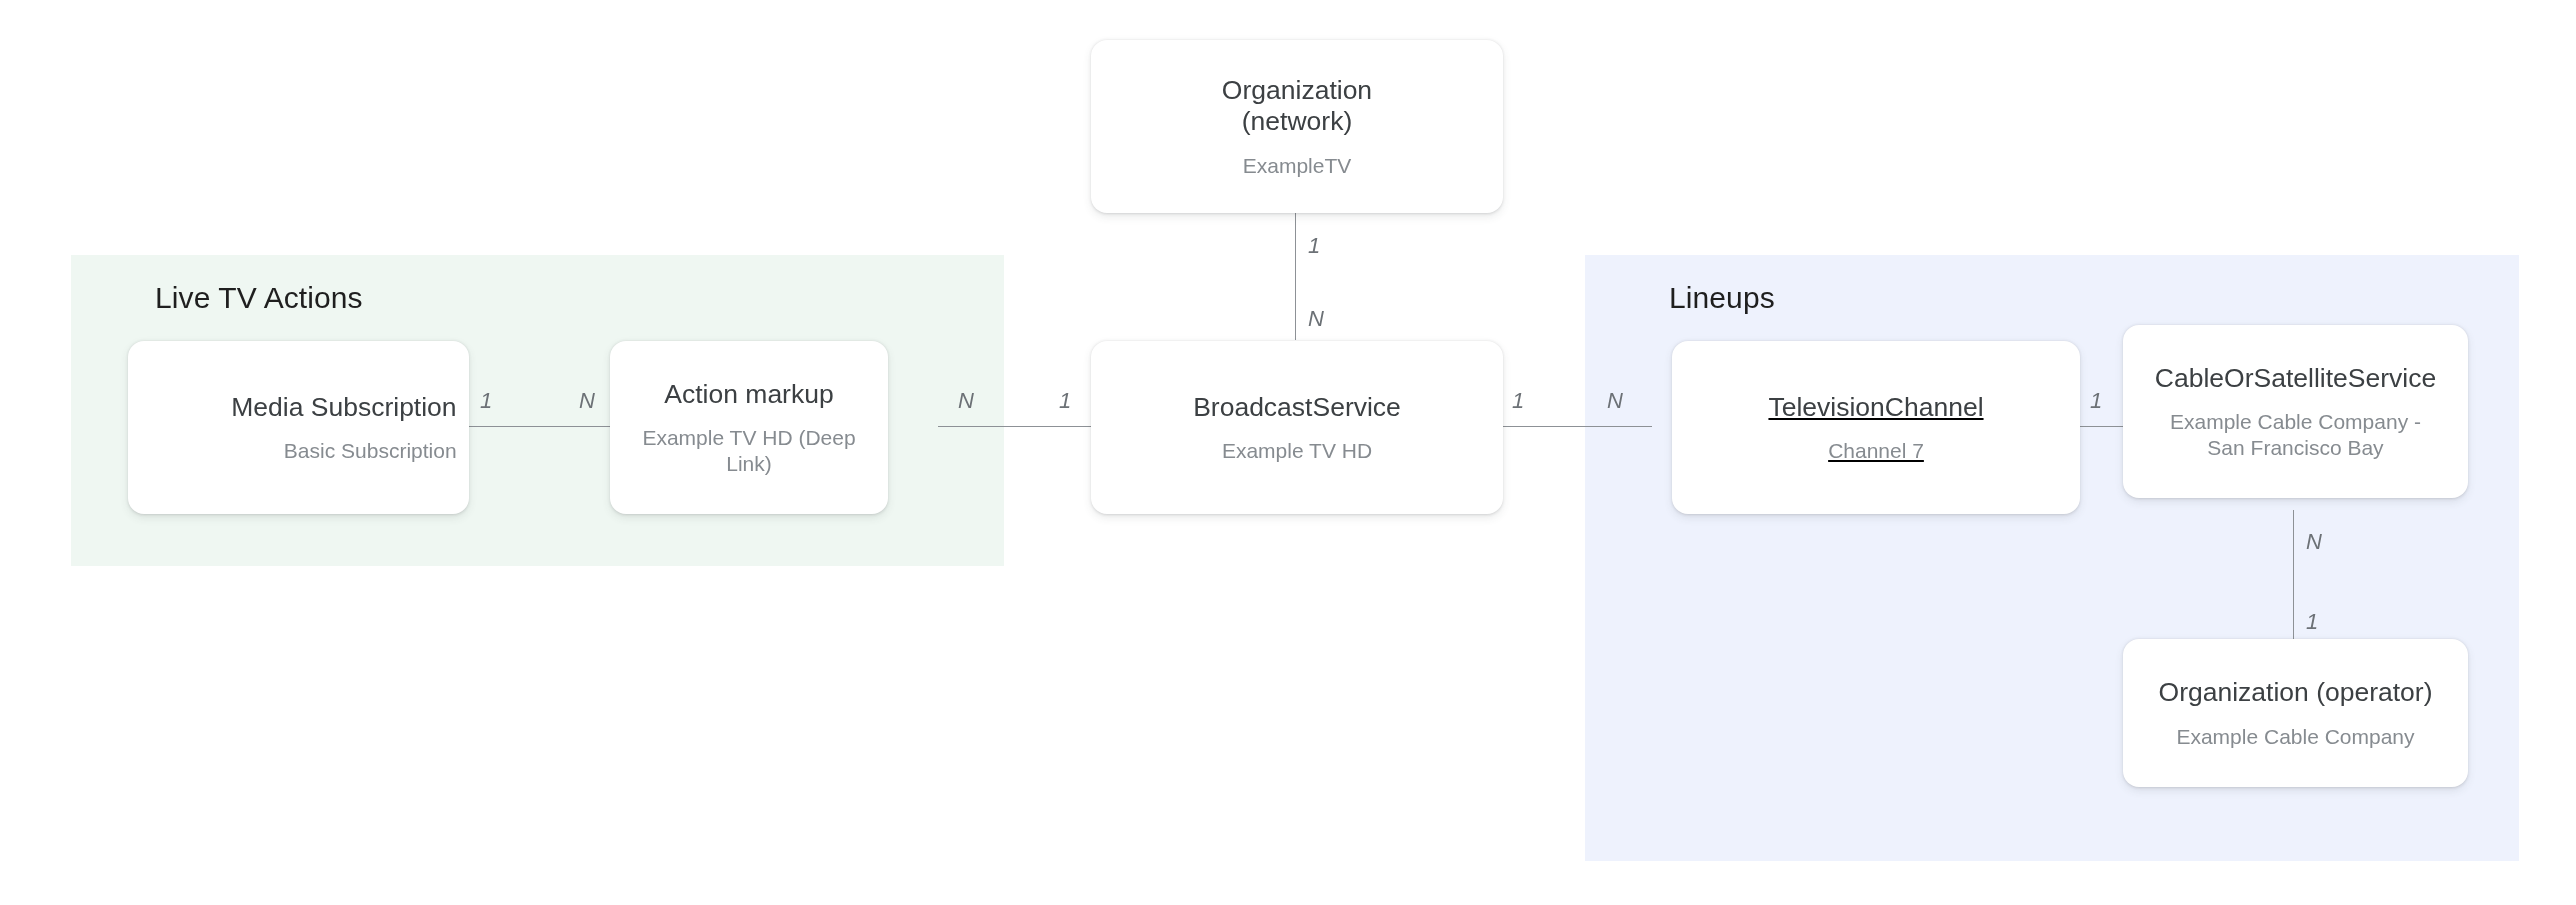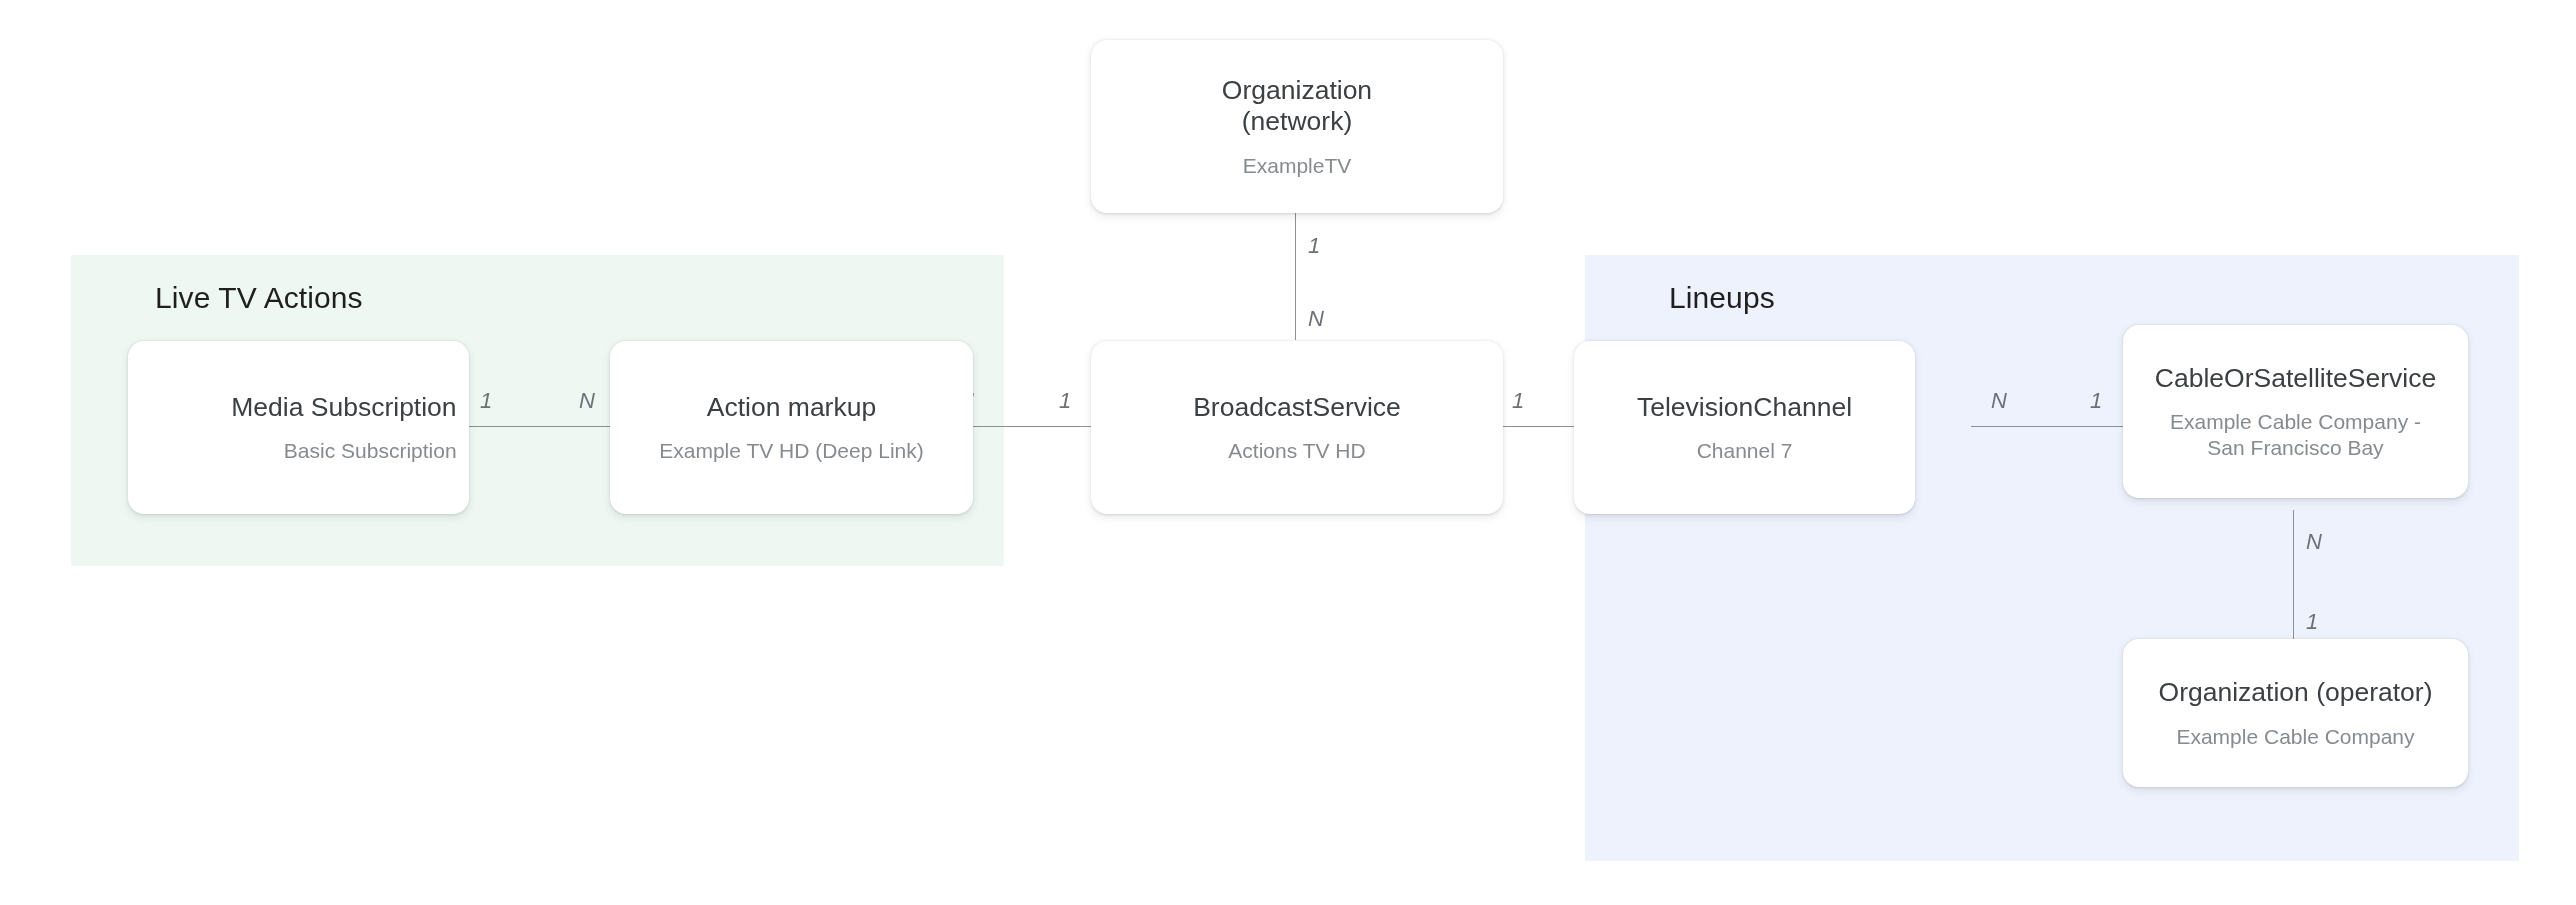--- a/index.html
+++ b/index.html
@@ -129,31 +129,31 @@
     <div class="node-title">Organization
 (network)</div>
     <div class="node-subtitle">ExampleTV</div>
   </div>
 
   <div class="node" style="left:128px; top:341px; width:341px; height:173px;align-items:flex-end;">
     <div class="node-title">Media Subscription</div>
     <div class="node-subtitle">Basic Subscription</div>
   </div>
 
-  <div class="node" style="left:610px; top:341px; width:363px; height:173px;">
+  <div class="node" style="left:610px; top:341px; width:278px; height:173px;">
     <div class="node-title">Action markup</div>
     <div class="node-subtitle">Example TV HD (Deep Link)</div>
   </div>
 
   <div class="node" style="left:1091px; top:341px; width:412px; height:173px;">
     <div class="node-title">BroadcastService</div>
-    <div class="node-subtitle">Actions TV HD</div>
+    <div class="node-subtitle">Example TV HD</div>
   </div>
 
-  <div class="node" style="left:1574px; top:341px; width:341px; height:173px;">
+  <div class="node" style="left:1672px; top:341px; width:408px; height:173px;text-decoration:underline;">
     <div class="node-title">TelevisionChannel</div>
     <div class="node-subtitle">Channel 7</div>
   </div>
 
   <div class="node" style="left:2123px; top:325px; width:345px; height:173px;align-items:center;">
     <div class="node-title">CableOrSatelliteService</div>
     <div class="node-subtitle">Example Cable Company -
 San Francisco Bay</div>
   </div>
 

